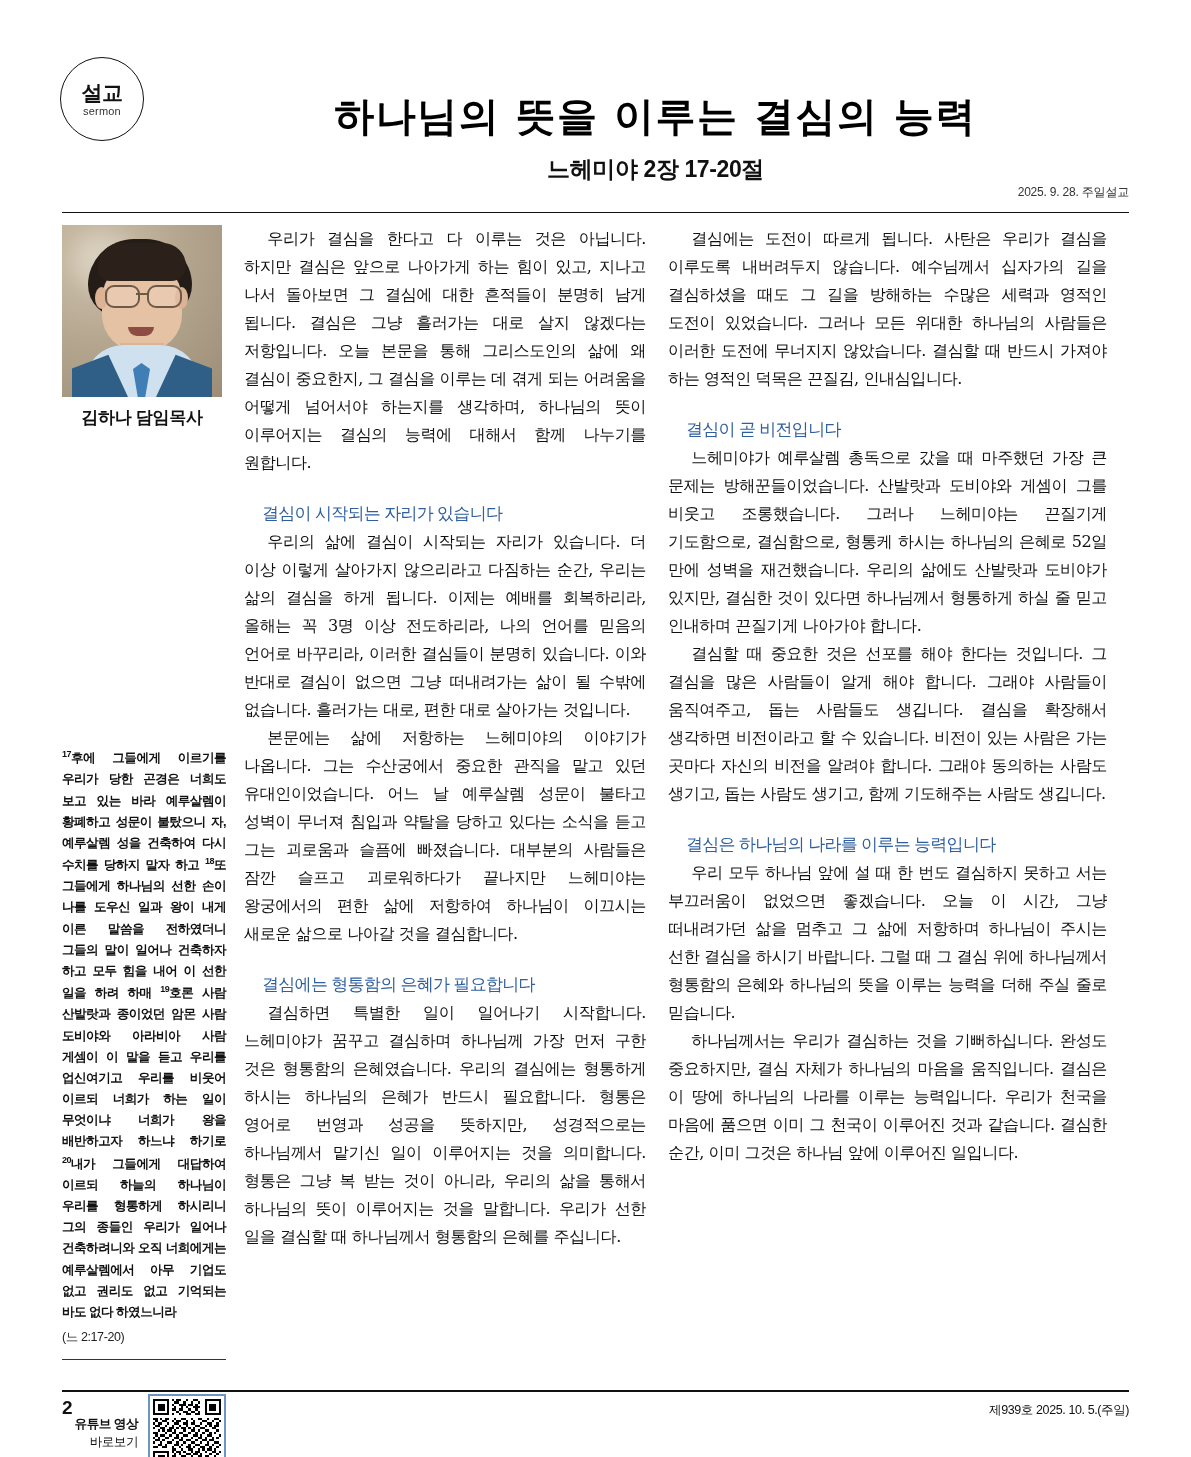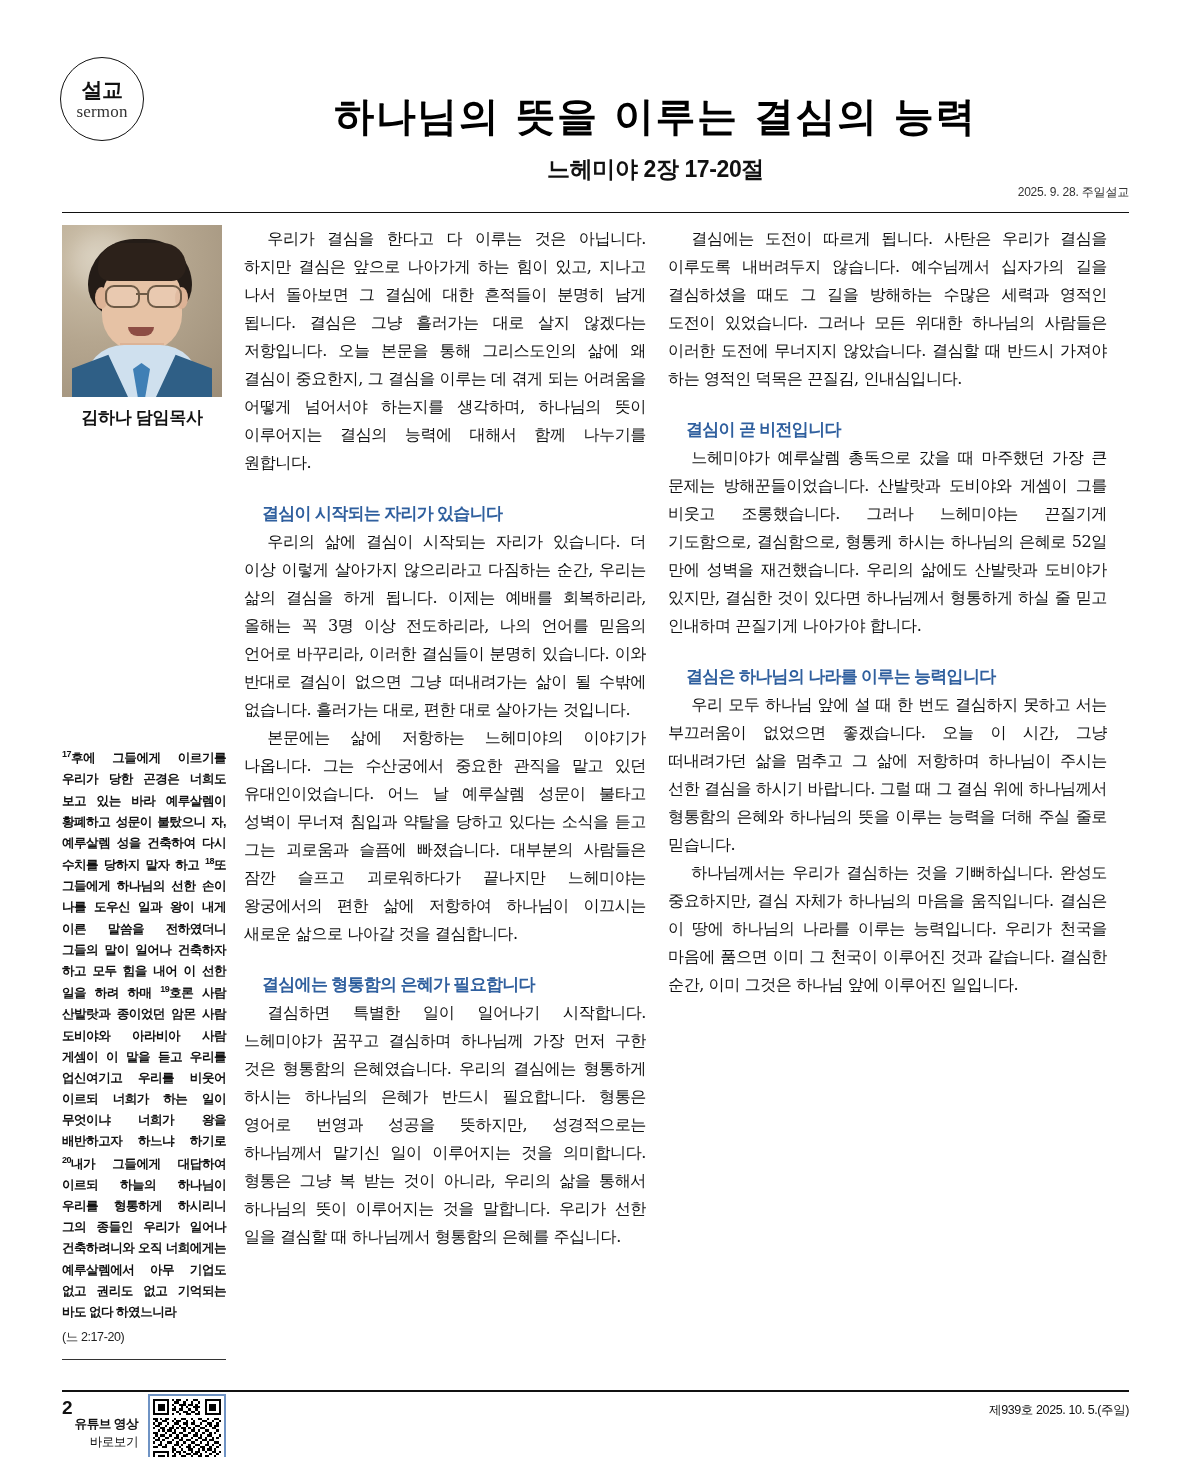--- a/index.html
+++ b/index.html
@@ -43,24 +43,23 @@
     line-height: 1;
   }
   .sermon-badge .ko {
     font-size: 21px;
     font-weight: 700;
     letter-spacing: -0.5px;
     color: #111;
     margin-bottom: 3px;
   }
   .sermon-badge .en {
-    font-size: 17px;
+    font-size: 11px;
     color: #333;
     letter-spacing: 0.2px;
-    font-family: Liberation Serif, serif;
   }
   .title-wrap {
     position: absolute;
     left: 180px;
     right: 60px;
     top: 78px;
     text-align: center;
   }
   .main-title {
     font-family: "DejaVu Serif", "Liberation Serif", serif;
@@ -317,21 +316,21 @@
     line-height: 1.74;
     color: #111;
     text-align: justify;
     text-indent: 1.45em;
     margin: 0 0 0 0;
     letter-spacing: -0.45px;
     word-break: keep-all;
   }
   .heading {
     font-size: 17px;
-    font-weight: 700;
+    font-weight: 400;
     color: #2f5f9e;
     letter-spacing: -0.7px;
     margin: 25px 0 3px 18px;
     word-break: keep-all;
   }
   .heading:first-child { margin-top: 0; }
 
   
   .footer {
     position: absolute;
@@ -646,20 +645,21 @@
       <p class="para">우리의 삶에 결심이 시작되는 자리가 있습니다. 더 이상 이렇게 살아가지 않으리라고 다짐하는 순간, 우리는 삶의 결심을 하게 됩니다. 이제는 예배를 회복하리라, 올해는 꼭 3명 이상 전도하리라, 나의 언어를 믿음의 언어로 바꾸리라, 이러한 결심들이 분명히 있습니다. 이와 반대로 결심이 없으면 그냥 떠내려가는 삶이 될 수밖에 없습니다. 흘러가는 대로, 편한 대로 살아가는 것입니다.</p>
       <p class="para">본문에는 삶에 저항하는 느헤미야의 이야기가 나옵니다. 그는 수산궁에서 중요한 관직을 맡고 있던 유대인이었습니다. 어느 날 예루살렘 성문이 불타고 성벽이 무너져 침입과 약탈을 당하고 있다는 소식을 듣고 그는 괴로움과 슬픔에 빠졌습니다. 대부분의 사람들은 잠깐 슬프고 괴로워하다가 끝나지만 느헤미야는 왕궁에서의 편한 삶에 저항하여 하나님이 이끄시는 새로운 삶으로 나아갈 것을 결심합니다.</p>
       <h2 class="heading">결심에는 형통함의 은혜가 필요합니다</h2>
       <p class="para">결심하면 특별한 일이 일어나기 시작합니다. 느헤미야가 꿈꾸고 결심하며 하나님께 가장 먼저 구한 것은 형통함의 은혜였습니다. 우리의 결심에는 형통하게 하시는 하나님의 은혜가 반드시 필요합니다. 형통은 영어로 번영과 성공을 뜻하지만, 성경적으로는 하나님께서 맡기신 일이 이루어지는 것을 의미합니다. 형통은 그냥 복 받는 것이 아니라, 우리의 삶을 통해서 하나님의 뜻이 이루어지는 것을 말합니다. 우리가 선한 일을 결심할 때 하나님께서 형통함의 은혜를 주십니다.</p>
     </div>
 
     <div class="col-main2">
       <p class="para">결심에는 도전이 따르게 됩니다. 사탄은 우리가 결심을 이루도록 내버려두지 않습니다. 예수님께서 십자가의 길을 결심하셨을 때도 그 길을 방해하는 수많은 세력과 영적인 도전이 있었습니다. 그러나 모든 위대한 하나님의 사람들은 이러한 도전에 무너지지 않았습니다. 결심할 때 반드시 가져야 하는 영적인 덕목은 끈질김, 인내심입니다.</p>
       <h2 class="heading">결심이 곧 비전입니다</h2>
       <p class="para">느헤미야가 예루살렘 총독으로 갔을 때 마주했던 가장 큰 문제는 방해꾼들이었습니다. 산발랏과 도비야와 게셈이 그를 비웃고 조롱했습니다. 그러나 느헤미야는 끈질기게 기도함으로, 결심함으로, 형통케 하시는 하나님의 은혜로 52일 만에 성벽을 재건했습니다. 우리의 삶에도 산발랏과 도비야가 있지만, 결심한 것이 있다면 하나님께서 형통하게 하실 줄 믿고 인내하며 끈질기게 나아가야 합니다.</p>
+      <p class="para">결심할 때 중요한 것은 선포를 해야 한다는 것입니다. 그 결심을 많은 사람들이 알게 해야 합니다. 그래야 사람들이 움직여주고, 돕는 사람들도 생깁니다. 결심을 확장해서 생각하면 비전이라고 할 수 있습니다. 비전이 있는 사람은 가는 곳마다 자신의 비전을 알려야 합니다. 그래야 동의하는 사람도 생기고, 돕는 사람도 생기고, 함께 기도해주는 사람도 생깁니다.</p>
       <h2 class="heading">결심은 하나님의 나라를 이루는 능력입니다</h2>
       <p class="para">우리 모두 하나님 앞에 설 때 한 번도 결심하지 못하고 서는 부끄러움이 없었으면 좋겠습니다. 오늘 이 시간, 그냥 떠내려가던 삶을 멈추고 그 삶에 저항하며 하나님이 주시는 선한 결심을 하시기 바랍니다. 그럴 때 그 결심 위에 하나님께서 형통함의 은혜와 하나님의 뜻을 이루는 능력을 더해 주실 줄로 믿습니다.</p>
       <p class="para">하나님께서는 우리가 결심하는 것을 기뻐하십니다. 완성도 중요하지만, 결심 자체가 하나님의 마음을 움직입니다. 결심은 이 땅에 하나님의 나라를 이루는 능력입니다. 우리가 천국을 마음에 품으면 이미 그 천국이 이루어진 것과 같습니다. 결심한 순간, 이미 그것은 하나님 앞에 이루어진 일입니다.</p>
     </div>
   </div>
 
   <div class="rule-bottom"></div>
 
   <div class="footer">
     <div class="page-num">2</div>

